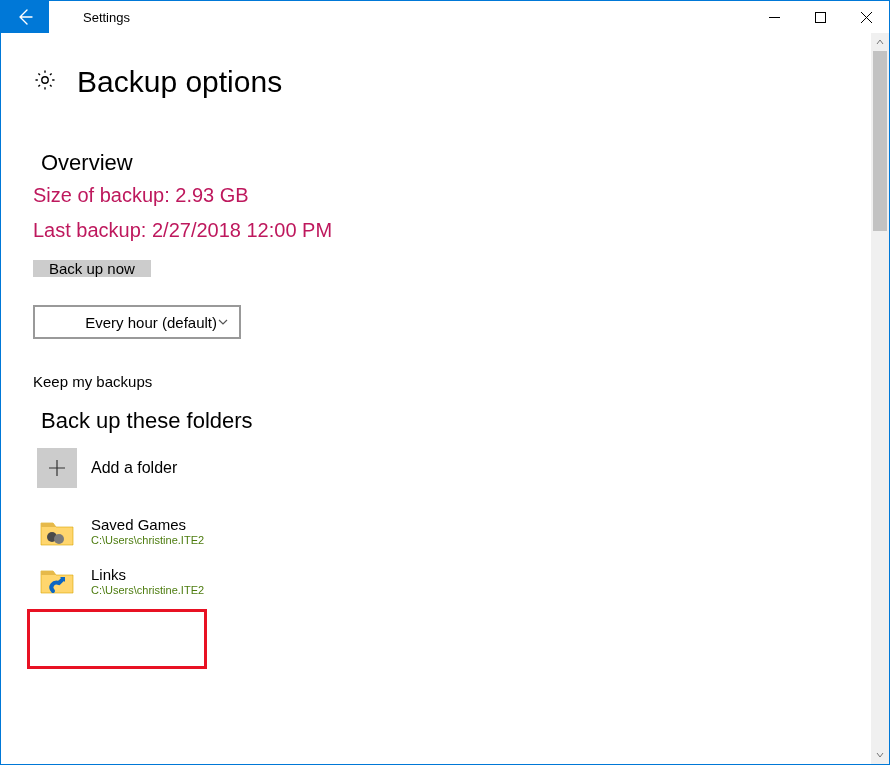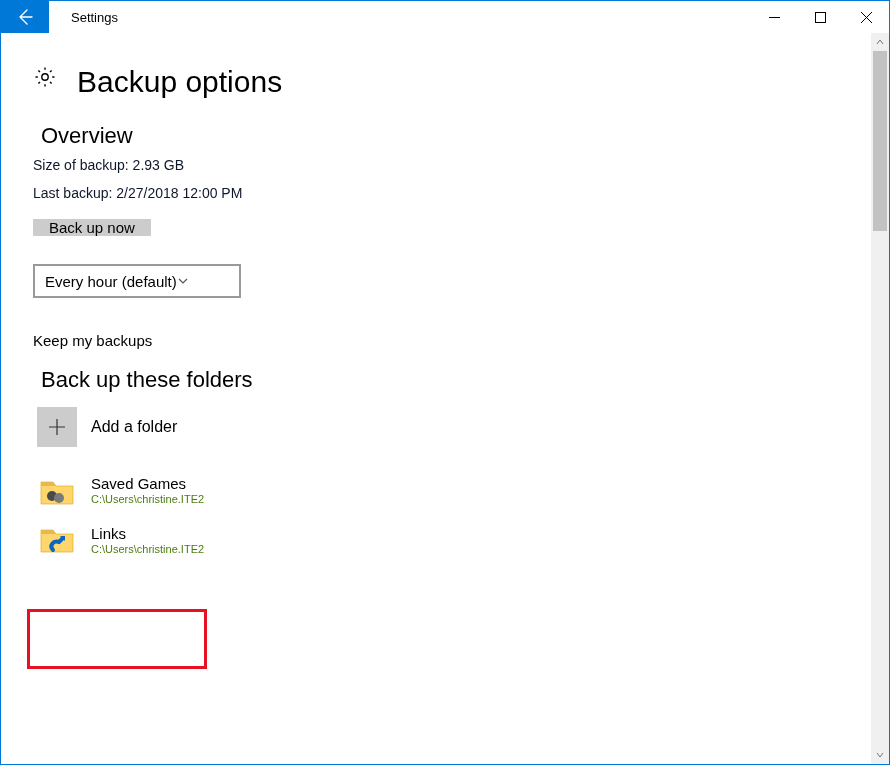--- a/index.html
+++ b/index.html
@@ -34,21 +34,21 @@
     display: flex;
     align-items: center;
     justify-content: center;
     color: #fff;
     cursor: pointer;
   }
   .title-label {
     flex: 1;
     display: flex;
     align-items: center;
-    padding-left: 22px;
+    padding-left: 34px;
     font-size: 13px;
     color: #000;
     text-align: center;
   }
   .win-controls {
     display: flex;
   }
   .win-btn {
     width: 46px;
     display: flex;
@@ -63,40 +63,41 @@
     position: relative;
     overflow: hidden;
   }
   .content {
     flex: 1;
     padding: 32px 0 0 32px;
     overflow: hidden;
   }
   .page-heading-row {
     display: flex;
-    margin-bottom: 24px;
+    align-items: center;
+    margin-bottom: 51px;
   }
   .gear {
     margin-right: 20px;
     color: #333;
   }
   .page-heading {
     font-size: 30px;
     font-weight: 400;
     margin: 0;
   }
   .section-heading {
     font-size: 22px;
     font-weight: 400;
     margin: 0 0 8px 8px;
   }
   .info-line {
-    font-size: 14px;
+    font-size: 20px;
     margin: 0 0 12px 0;
-    color: #0f172a;
+    color: #be185d;
   }
   .btn-gray {
     display: inline-block;
     background: #cccccc;
     border: none;
     padding: 0 16px;
     font-size: 15px;
     font-family: inherit;
     cursor: pointer;
     margin: 6px 0 28px 0;
@@ -105,21 +106,21 @@
     font-size: 15px;
     margin: 0 0 10px 0;
   }
   .dropdown {
     width: 208px;
     height: 34px;
     border: 2px solid #999;
     background: #fff;
     display: flex;
     align-items: center;
-    justify-content: flex-start;
+    justify-content: flex-end;
     padding: 0 10px 0 10px;
     font-size: 15px;
     cursor: pointer;
     margin-bottom: 34px;
   }
   .dropdown .chev {
     color: #555;
   }
   .section-folders {
     margin-top: 18px;

